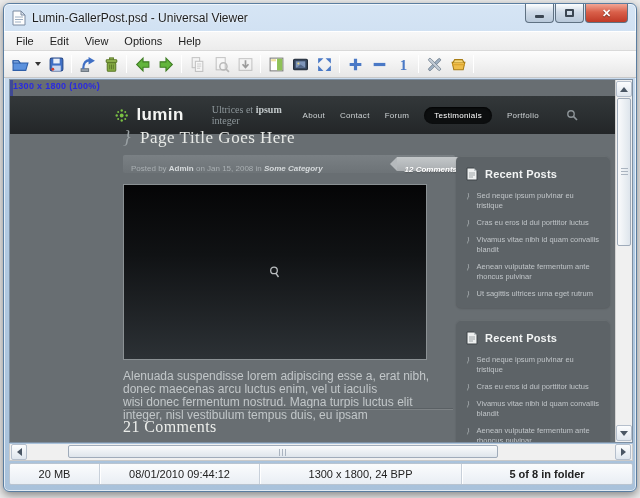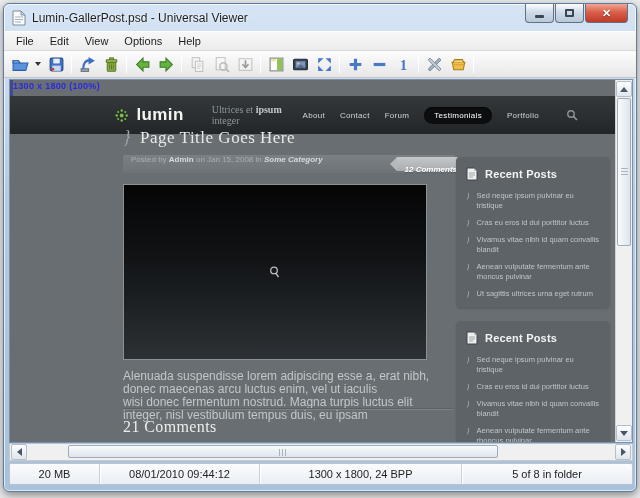--- a/index.html
+++ b/index.html
@@ -60,21 +60,21 @@
     box-shadow:inset 0 1px 2px rgba(0,0,0,.8); }
   .hdr-search { margin-right:30px; margin-left:12px; width:12px; height:12px; }
 
   
   .main-col { position:absolute; left:113px; top:38px; width:332px; }
   .page-title-row { position:absolute; top:8px; left:0; white-space:nowrap;
     font-family:"Liberation Serif", serif; color:#e7e9e6; font-size:17px; letter-spacing:.5px; }
   .title-bracket { color:#9ba2a5; font-style:italic; margin-right:9px; font-size:19px; }
   .meta-row { position:absolute; top:37px; left:0; width:332px; height:18px;
     background:linear-gradient(#7a8084,#6d7377); border-radius:2px;
-    display:flex; align-items:flex-start; padding-left:8px; }
+    display:flex; align-items:flex-end; padding-left:8px; }
   .meta-text { font-size:8px; color:#a9afb2; }
   .meta-text b { color:#d6dadc; }
   .meta-text i.cat { color:#d6dadc; font-weight:bold; }
   .ribbon { position:absolute; right:-14px; top:2px; height:14px; background:linear-gradient(#c3c7c9,#a9adb0);
     padding:11px 12px 0 8px; display:flex; align-items:center; }
   .ribbon:before { content:""; position:absolute; left:-7px; top:0;
     border-top:7px solid transparent; border-bottom:7px solid transparent; border-right:7px solid #b5b9bc; }
   .ribbon-label { font-size:8px; font-weight:bold; font-style:italic; color:#fff;
     text-shadow:0 1px 1px rgba(0,0,0,.25); white-space:nowrap; }
 
@@ -121,21 +121,21 @@
   .h-grip { position:absolute; top:3px; left:50%; margin-left:-4px; width:8px; height:7px;
     background:repeating-linear-gradient(90deg,#aab4c0 0 1px, transparent 1px 3px); }
   .hs-left { margin-left:1px; } .hs-right { margin-left:auto; margin-right:1px; }
 
   
   .statusbar { position:absolute; left:5px; top:459px; width:624px; height:22px;
     background:linear-gradient(#fbfcfd,#e9eef4); border:1px solid #b9c4d0; border-radius:2px;
     display:flex; align-items:center; font-size:11px; color:#222; }
   .status-cell { text-align:center; border-right:1px solid #c8d0da; box-shadow:1px 0 0 #fff; height:100%;
     display:flex; align-items:center; justify-content:center; }
-  .sc0 { width:90px; } .sc1 { width:160px; } .sc2 { flex:1; } .sc3 { width:170px; border-right:none; box-shadow:none; }
+  .sc0 { width:90px; } .sc1 { width:160px; } .sc2 { flex:1; } .sc3 { width:170px; border-right:none; box-shadow:none;font-weight:bold; }
 </style>
 </head>
 <body>
 
 <div class="window">
 
   <div class="titlebar">
     <svg class="doc-ic" viewBox="0 0 14 16">
       <path d="M1 1 h8 l4 4 v10 H1 z" fill="#fdfdfd" stroke="#7b8aa0"></path>
       <path d="M9 1 l4 4 h-4 z" fill="#dce4ee" stroke="#7b8aa0"></path>

